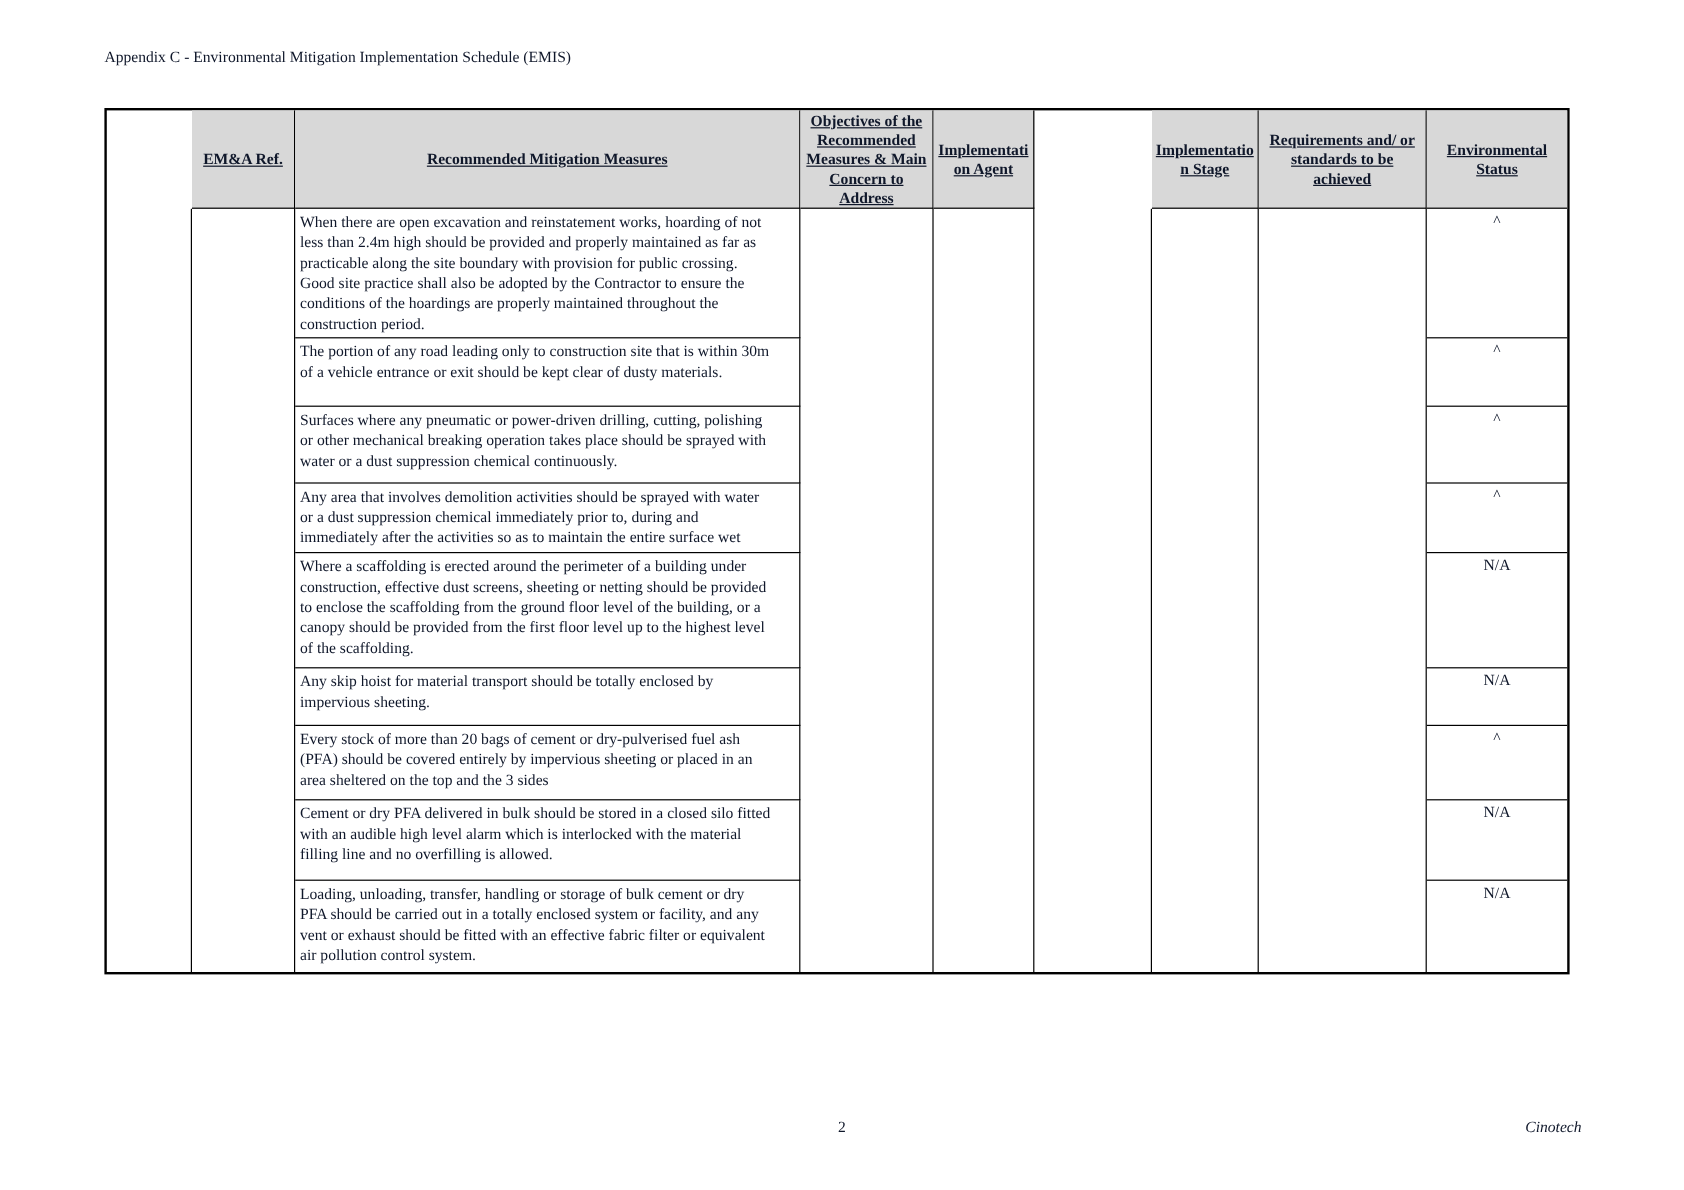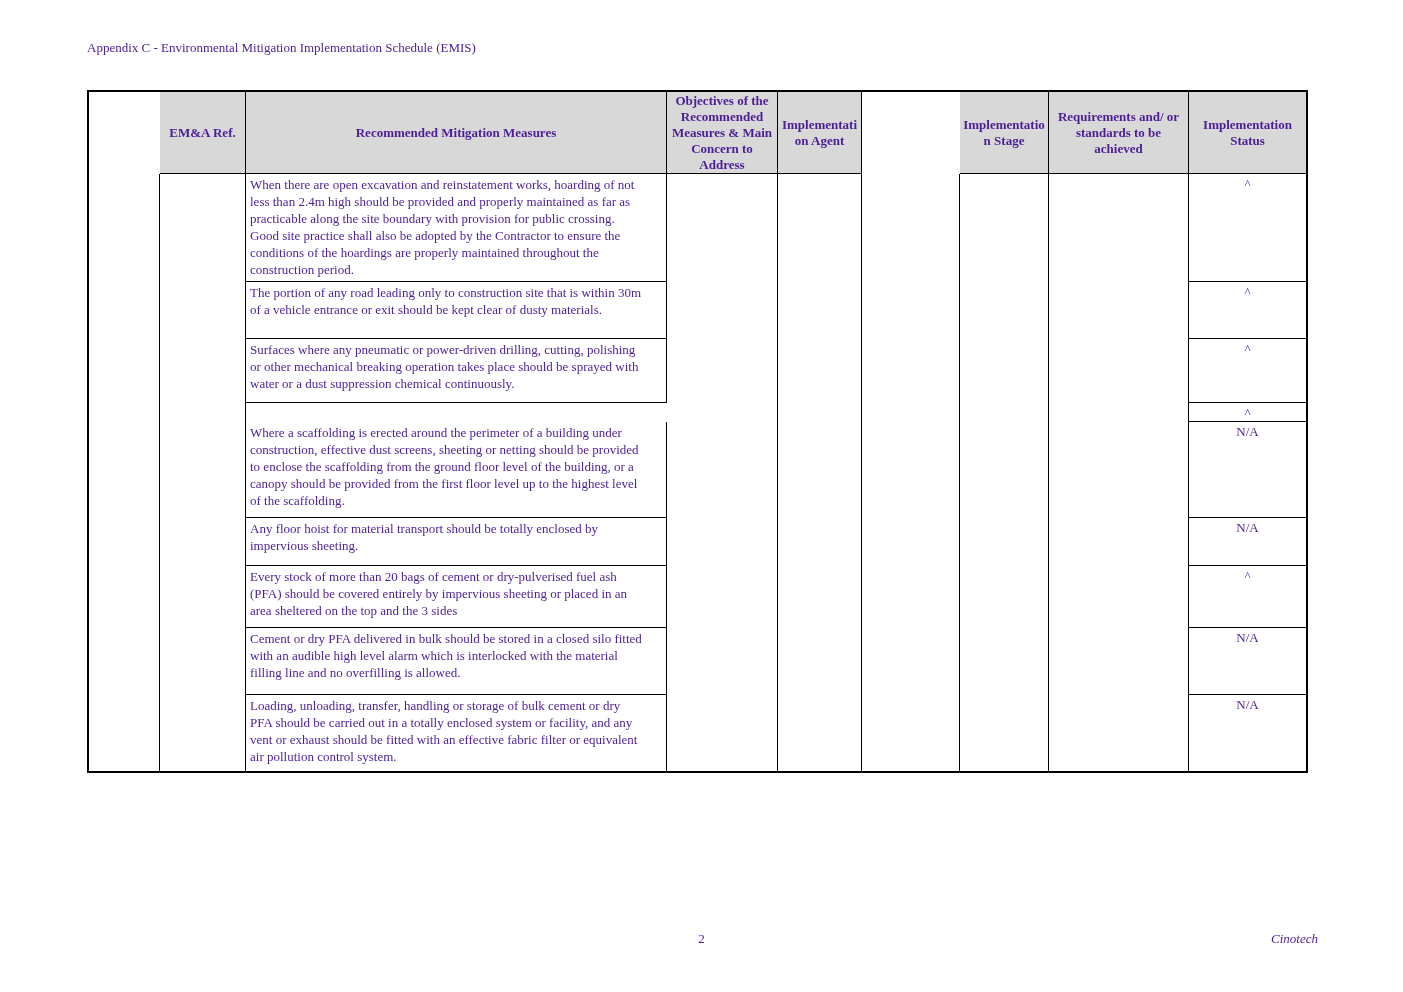--- a/index.html
+++ b/index.html
@@ -6,21 +6,21 @@
     margin: 0; padding: 0;
     background: #ffffff;
     width: 1403px; height: 992px;
     overflow: hidden;
   }
   .page {
     position: relative;
     width: 1403px; height: 992px;
     background: #ffffff;
     font-family: "Liberation Serif", serif;
-    color: #4c1d95;
+    color: #0f172a;
   }
   .doc-title {
     position: absolute;
     left: 87px; top: 40px;
     font-size: 13px;
   }
   .tbl {
     position: absolute;
     left: 87px; top: 90px;
     width: 1221px;
@@ -39,20 +39,21 @@
     align-items: center;
     justify-content: center;
     text-align: center;
     font-weight: bold;
     font-size: 13px;
     line-height: 16px;
     padding: 0 3px;
     box-sizing: border-box;
     overflow-wrap: break-word;
     word-break: break-word;
+    text-decoration: underline;
   }
   .th.lastcol { border-right: none; }
   .spancell {
     grid-row: 2 / 11;
     border-right: 1px solid #000000;
   }
   .mc {
     grid-column: 3;
     border-right: 1px solid #000000;
     border-bottom: 1px solid #000000;
@@ -94,35 +95,36 @@
   <div class="doc-title">Appendix C - Environmental Mitigation Implementation Schedule (EMIS)</div>
 
   <div class="tbl">
 
     <div class="th" style="grid-row:1;grid-column:2">EM&amp;A Ref.</div>
     <div class="th" style="grid-row:1;grid-column:3">Recommended Mitigation Measures</div>
     <div class="th" style="grid-row:1;grid-column:4">Objectives of the Recommended Measures &amp; Main Concern to Address</div>
     <div class="th" style="grid-row:1;grid-column:5">Implementation Agent</div>
     <div class="th" style="grid-row:1;grid-column:7">Implementation Stage</div>
     <div class="th" style="grid-row:1;grid-column:8">Requirements and/ or standards to be achieved</div>
-    <div class="th lastcol" style="grid-row:1;grid-column:9">Implementation Status</div>
+    <div class="th lastcol" style="grid-row:1;grid-column:9">Environmental Status</div>
 
     <div class="spancell" style="grid-column:1"></div>
     <div class="spancell" style="grid-column:2"></div>
     <div class="spancell" style="grid-column:4"></div>
     <div class="spancell" style="grid-column:5"></div>
     <div class="spancell" style="grid-column:6"></div>
     <div class="spancell" style="grid-column:7"></div>
     <div class="spancell" style="grid-column:8"></div>
 
     <div class="mc" style="grid-row:2;min-height:108px">When there are open excavation and reinstatement works, hoarding of not less than 2.4m high should be provided and properly maintained as far as practicable along the site boundary with provision for public crossing. Good site practice shall also be adopted by the Contractor to ensure the conditions of the hoardings are properly maintained throughout the construction period.</div>
     <div class="mc" style="grid-row:3;min-height:57px">The portion of any road leading only to construction site that is within 30m of a vehicle entrance or exit should be kept clear of dusty materials.</div>
     <div class="mc" style="grid-row:4;min-height:64px">Surfaces where any pneumatic or power-driven drilling, cutting, polishing or other mechanical breaking operation takes place should be sprayed with water or a dust suppression chemical continuously.</div>
+    <div class="mc" style="grid-row:5;min-height:58px">Any area that involves demolition activities should be sprayed with water or a dust suppression chemical immediately prior to, during and immediately after the activities so as to maintain the entire surface wet</div>
     <div class="mc" style="grid-row:6;min-height:96px">Where a scaffolding is erected around the perimeter of a building under construction, effective dust screens, sheeting or netting should be provided to enclose the scaffolding from the ground floor level of the building, or a canopy should be provided from the first floor level up to the highest level of the scaffolding.</div>
-    <div class="mc" style="grid-row:7;min-height:48px">Any floor hoist for material transport should be totally enclosed by impervious sheeting.</div>
+    <div class="mc" style="grid-row:7;min-height:48px">Any skip hoist for material transport should be totally enclosed by impervious sheeting.</div>
     <div class="mc" style="grid-row:8;min-height:62px">Every stock of more than 20 bags of cement or dry-pulverised fuel ash (PFA) should be covered entirely by impervious sheeting or placed in an area sheltered on the top and the 3 sides</div>
     <div class="mc" style="grid-row:9;min-height:67px">Cement or dry PFA delivered in bulk should be stored in a closed silo fitted with an audible high level alarm which is interlocked with the material filling line and no overfilling is allowed.</div>
     <div class="mc nob" style="grid-row:10;min-height:76px">Loading, unloading, transfer, handling or storage of bulk cement or dry PFA should be carried out in a totally enclosed system or facility, and any vent or exhaust should be fitted with an effective fabric filter or equivalent air pollution control system.</div>
 
     <div class="sc" style="grid-row:2">^</div>
     <div class="sc" style="grid-row:3">^</div>
     <div class="sc" style="grid-row:4">^</div>
     <div class="sc" style="grid-row:5">^</div>
     <div class="sc" style="grid-row:6">N/A</div>
     <div class="sc" style="grid-row:7">N/A</div>

